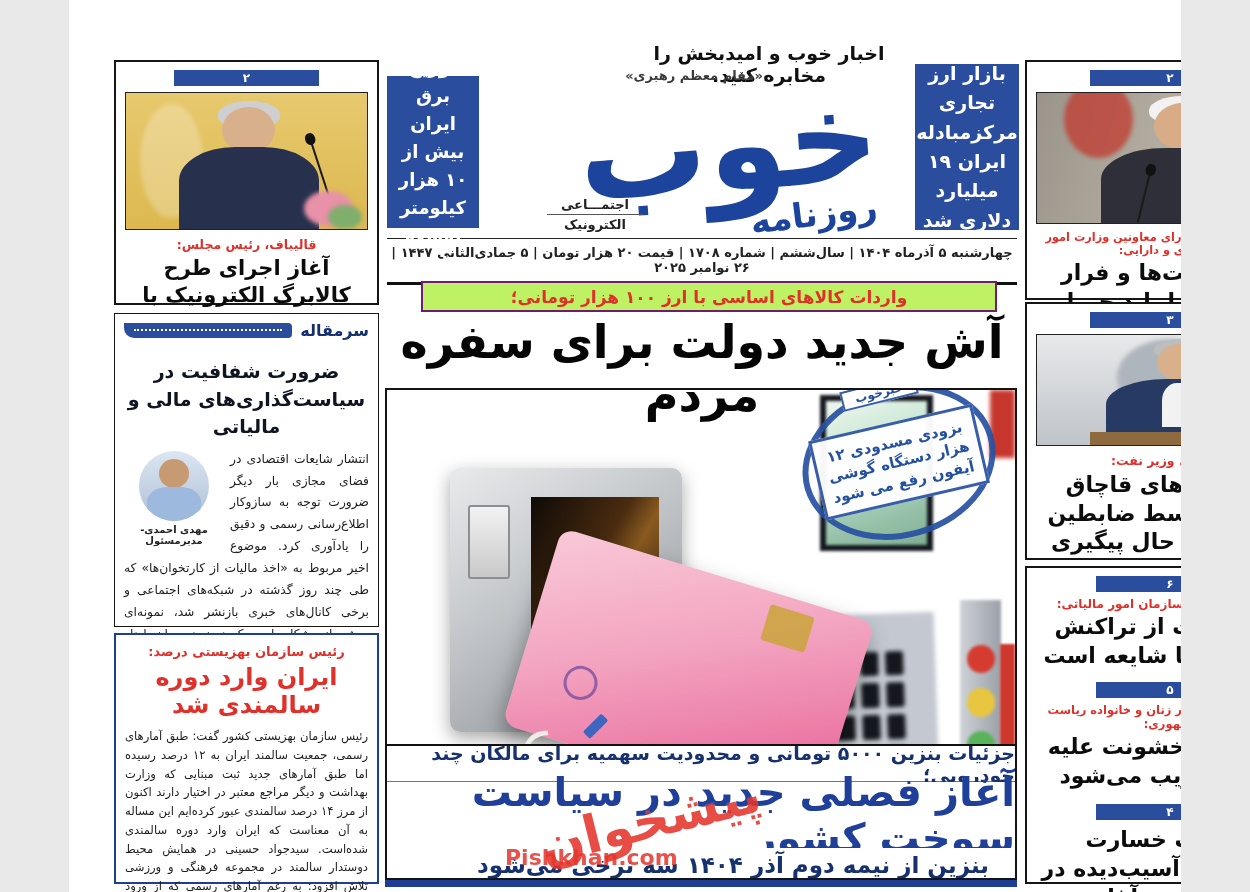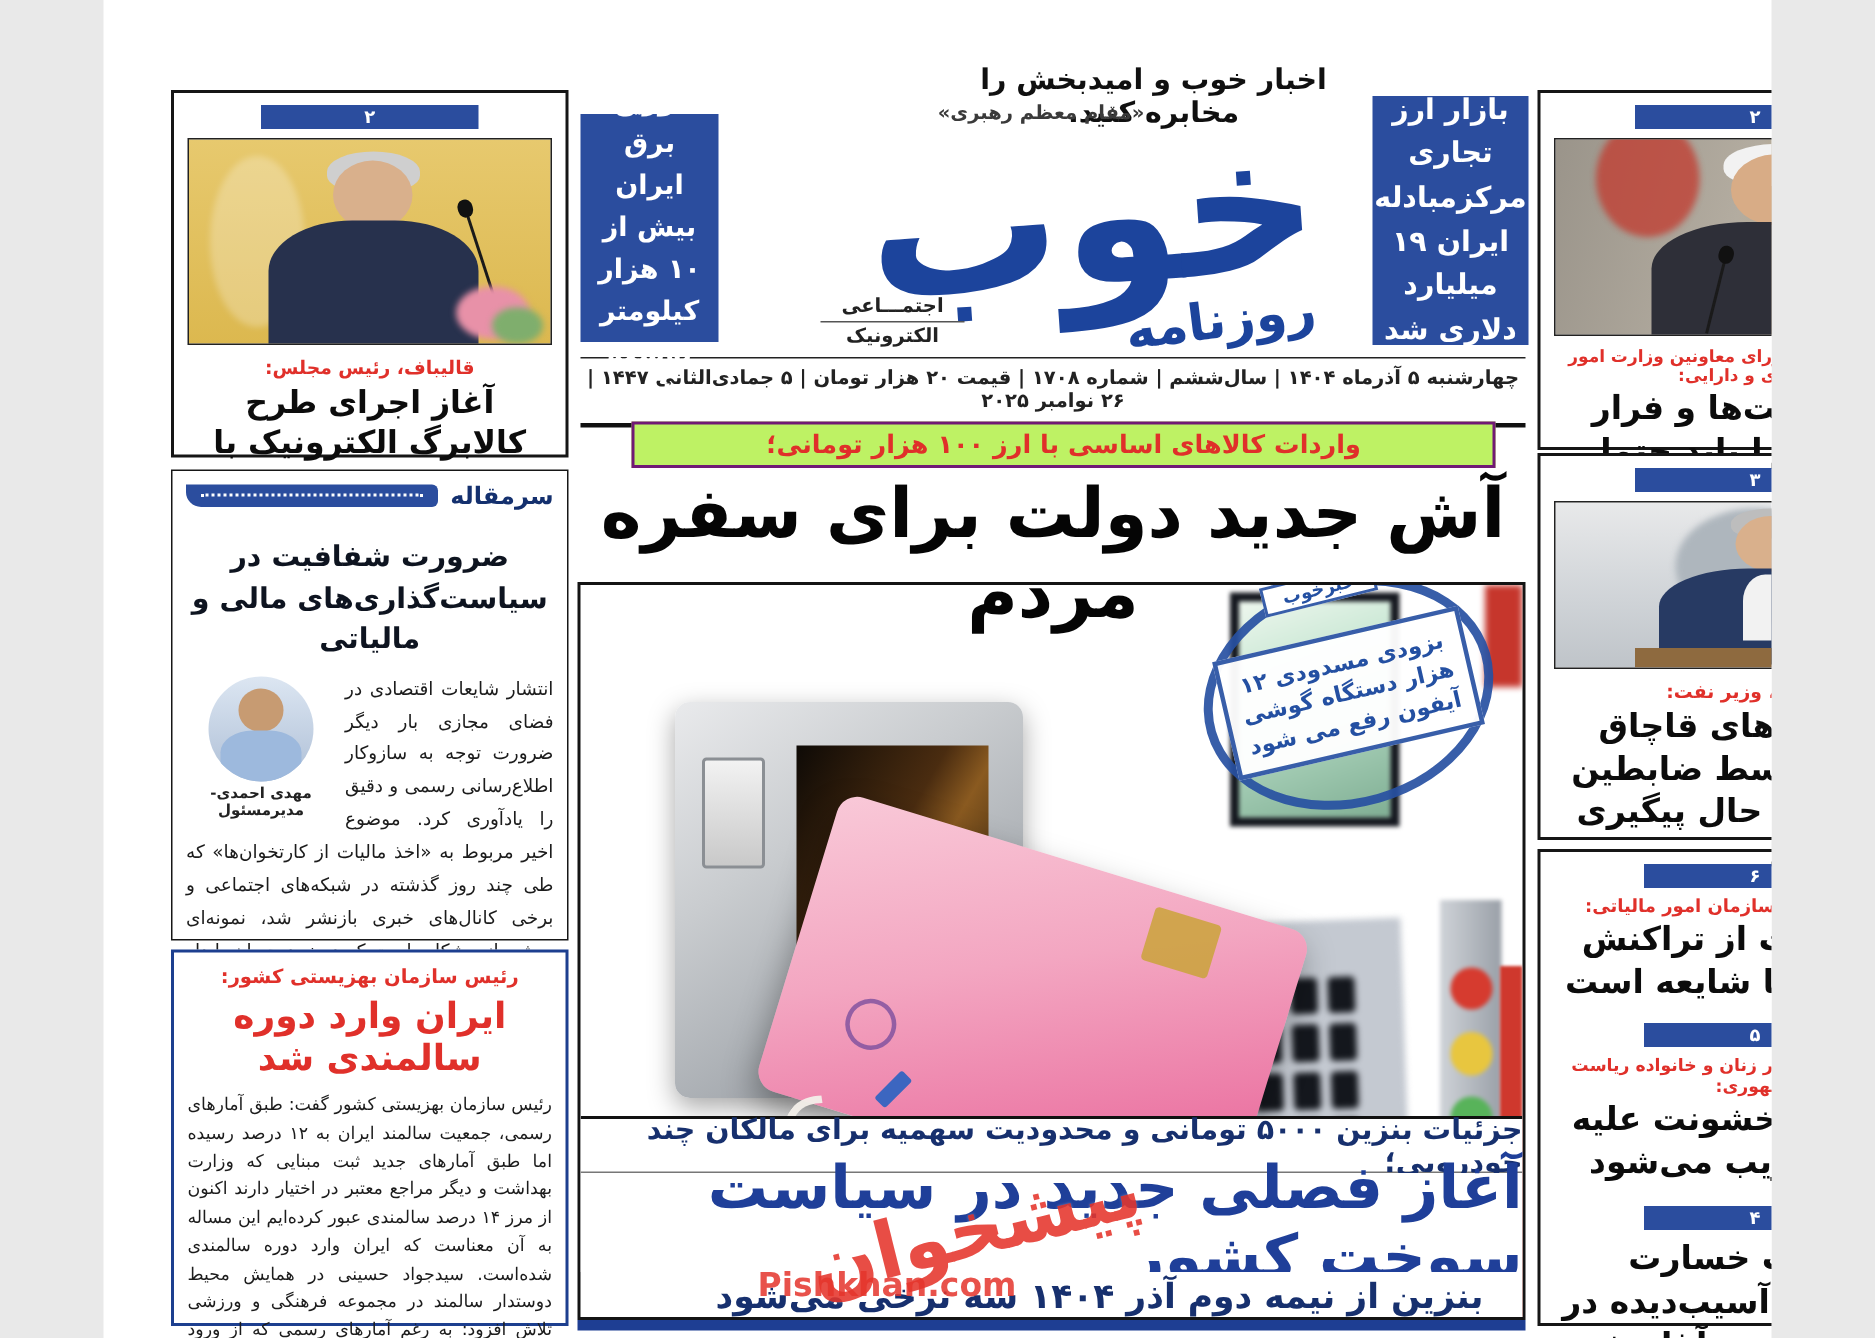--- a/index.html
+++ b/index.html
@@ -188,21 +188,21 @@
           <div class="ph-body" style="left:12%; top:52%; width:76%; height:52%; background:#9db9dd;"></div>
         </div>
         <div class="author-cap">مهدی احمدی-مدیرمسئول</div>
       </div>
       <div class="body-text">انتشار شایعات اقتصادی در فضای مجازی بار دیگر ضرورت توجه به سازوکار اطلاع‌رسانی رسمی و دقیق را یادآوری کرد. موضوع اخیر مربوط به «اخذ مالیات از کارتخوان‌ها» که طی چند روز گذشته در شبکه‌های اجتماعی و برخی کانال‌های خبری بازنشر شد، نمونه‌ای روشن از مشکلی است که در نبود جریان پایدار اطلاع‌رسانی معتبر بروز می‌کند. یک گزاره کوتاه بدون منبع کافی بود تا ذهنیت بخش قابل توجهی از جامعه را تحت‌تأثیر قرار دهد و نگرانی‌هایی درباره تصمیمی که اساساً وجود خارجی نداشت شکل بگیرد. این مسئله بار دیگر نشان داد که سرعت انتشار شایعات در فضای رسانه‌ای کشور از...</div>
     </div>
     <div class="read-more">صفحه ۲ را بخوانید</div>
   </div>
 
   <div class="abs card card-blue" style="left:45px; top:633px; width:265px; height:251px;">
-    <div class="elder-kicker">رئیس سازمان بهزیستی کشور:</div>
+    <div class="elder-kicker">رئیس سازمان بهزیستی درصد:</div>
     <div class="elder-title">ایران وارد دوره سالمندی شد</div>
     <div class="body-text" style="font-size:11.6px; line-height:1.62;">رئیس سازمان بهزیستی کشور گفت: طبق آمارهای رسمی، جمعیت سالمند ایران به ۱۲ درصد رسیده اما طبق آمارهای جدید ثبت مبنایی که وزارت بهداشت و دیگر مراجع معتبر در اختیار دارند اکنون از مرز ۱۴ درصد سالمندی عبور کرده‌ایم این مساله به آن معناست که ایران وارد دوره سالمندی شده‌است. سیدجواد حسینی در همایش محیط دوستدار سالمند در مجموعه فرهنگی و ورزشی تلاش افزود: به رغم آمارهای رسمی که از ورود ایران به دوره سالمندی خبر می‌دهند آمارهای واقعی نشان می‌دهند که ایران به‌طور واقعی وارد دوره سالمندی شده ..</div>
 
   </div>
 
   <div class="abs lead-kicker-box" style="left:352px; top:281px; width:576px; height:31px;">
     <span class="lead-kicker">واردات کالاهای اساسی با ارز ۱۰۰ هزار تومانی؛</span>
   </div>
   <div class="abs lead-headline" style="left:318px; top:316px; width:630px;">آش جدید دولت برای سفره مردم</div>
 

